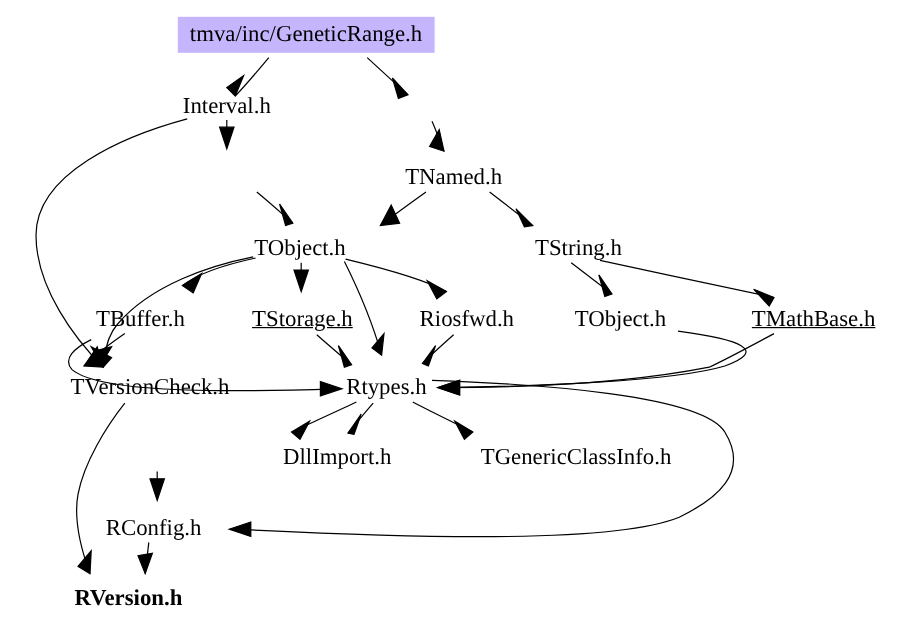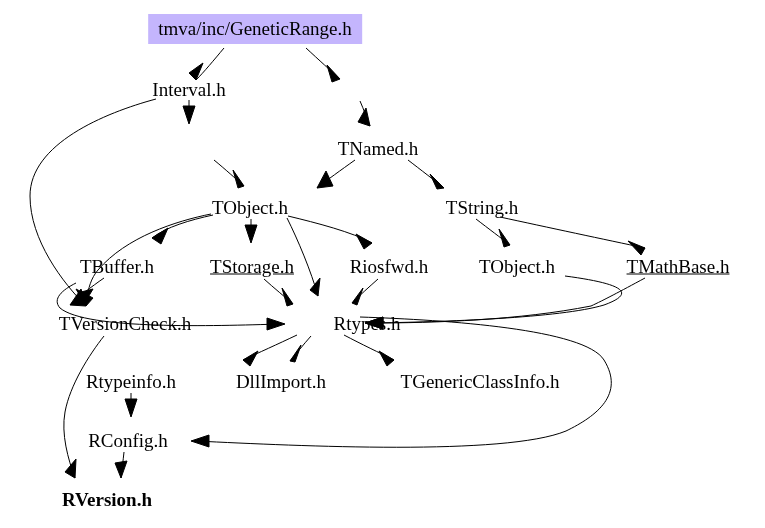--- a/index.html
+++ b/index.html
@@ -159,19 +159,18 @@
     <div class="node" style="left: 189px; top: 89px;">Interval.h</div>
     <div class="node" style="left: 378px; top: 148px;">TNamed.h</div>
     <div class="node" style="left: 250px; top: 207px;">TObject.h</div>
     <div class="node" style="left: 482px; top: 207px;">TString.h</div>
     <div class="node" style="left: 117px; top: 266px;">TBuffer.h</div>
     <div class="node" style="left: 252px; top: 266px; text-decoration: underline;">TStorage.h</div>
     <div class="node" style="left: 389px; top: 266px;">Riosfwd.h</div>
     <div class="node" style="left: 517px; top: 266px;">TObject.h</div>
     <div class="node" style="left: 678px; top: 266px; text-decoration: underline;">TMathBase.h</div>
     <div class="node" style="left: 113px; top: 323px; margin-left: 12px;">TVersionCheck.h</div>
-    <div class="node" style="left: 322px; top: 323px; margin-left: 45px;">Rtypes.h</div>
-    <div class="node" style="left: 131px; top: 381px;">Rtypeinfo.h</div>
+    <div class="node" style="left: 322px; top: 323px;">Rtypes.h</div>
     <div class="node" style="left: 480px; top: 381px;">TGenericClassInfo.h</div>
     <div class="node" style="left: 281px; top: 381px;">DllImport.h</div>
     <div class="node" style="left: 128px; top: 440px;">RConfig.h</div>
     <div class="node" style="left: 107px; top: 499px; font-weight: bold;">RVersion.h</div>
   </div>
 
 </body></html>

